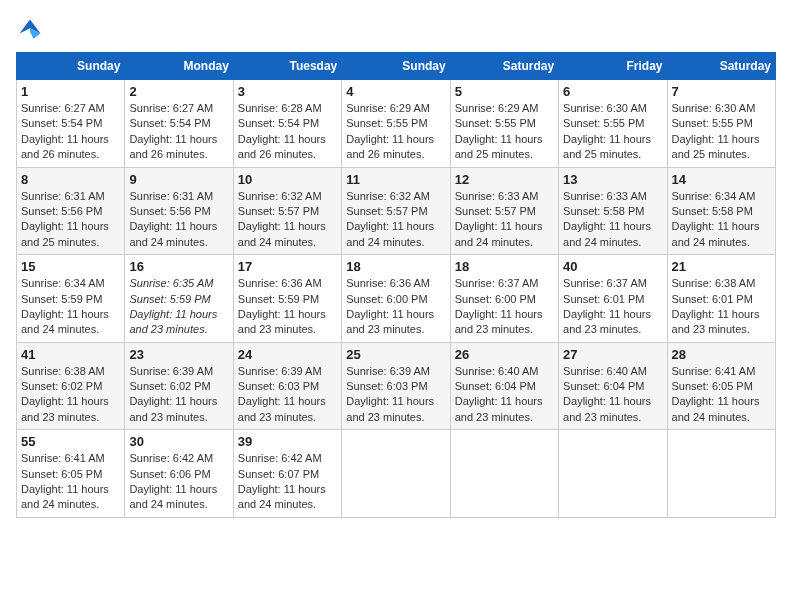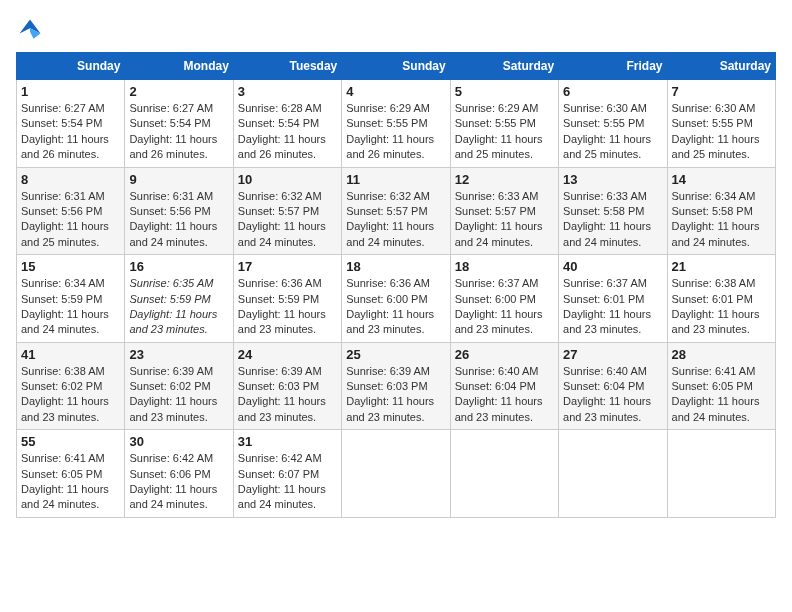--- a/index.html
+++ b/index.html
@@ -329,21 +329,21 @@
 and 24 minutes.</div>
         </td>
         <td>
           <span class="day-num">30</span>
           <div class="day-detail" style="white-space: pre-line;">Sunrise: 6:42 AM
 Sunset: 6:06 PM
 Daylight: 11 hours
 and 24 minutes.</div>
         </td>
         <td>
-          <span class="day-num">31</span>
+          <span class="day-num">39</span>
           <div class="day-detail" style="white-space: pre-line;">Sunrise: 6:42 AM
 Sunset: 6:07 PM
 Daylight: 11 hours
 and 24 minutes.</div>
         </td>
         <td class="empty-cell"></td>
         <td class="empty-cell"></td>
         <td class="empty-cell"></td>
         <td class="empty-cell"></td>
       </tr>

